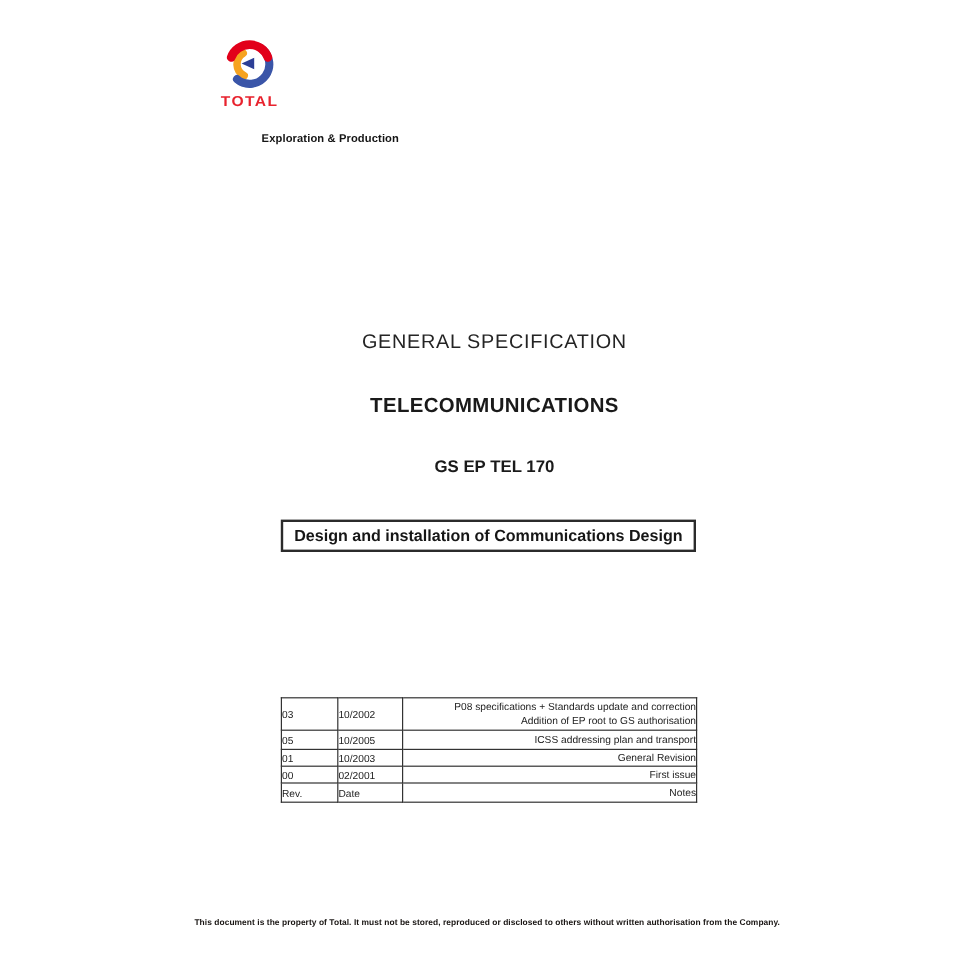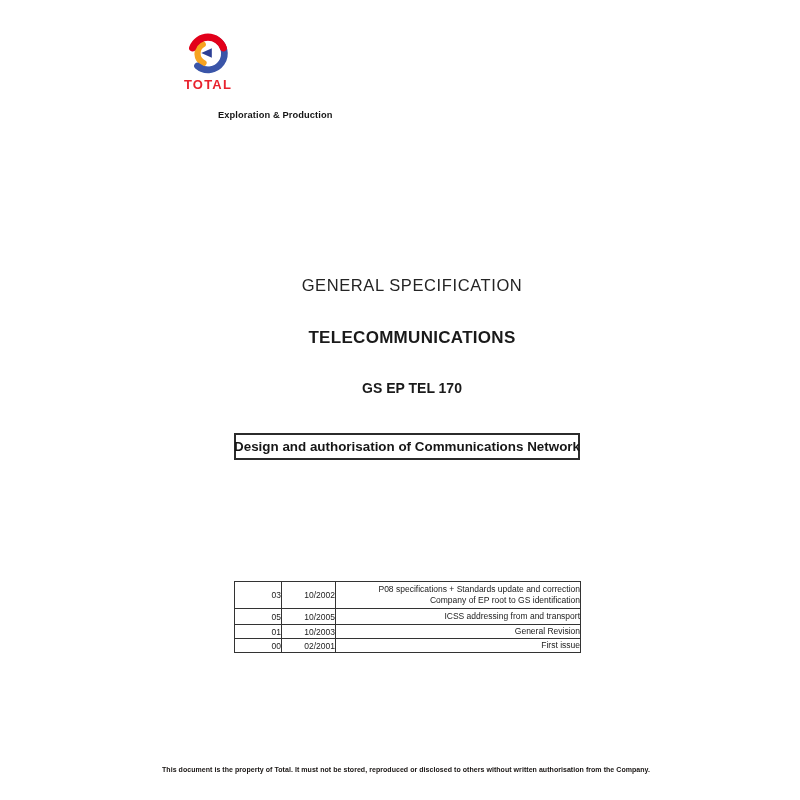--- a/index.html
+++ b/index.html
@@ -39,21 +39,21 @@
   .title-box span { font-size: 13.4px; font-weight: 700; color: #161616; white-space: nowrap; }
 
   
   table.rev {
     position: absolute; left: 234px; top: 581px; width: 347px;
     border-collapse: collapse; table-layout: fixed; background: #fff;
   }
   table.rev td {
     border: 1.5px solid #333333;
     font-size: 8.5px; color: #222; vertical-align: middle;
-    text-align: right; padding: 0;
+    text-align: left; padding: 0;
   }
   table.rev col.c1 { width: 47px; }
   table.rev col.c2 { width: 54px; }
   table.rev td.notes { text-align: right; padding-left: 10px; line-height: 11px; }
   table.rev tr.r1 td { height: 27px; }
   table.rev tr.r2 td { height: 16px; }
   table.rev tr.r3 td { height: 14px; margin-top: 36px; }
   table.rev tr.r4 td { height: 14px; }
   table.rev tr.r5 td { height: 16px; }
 
@@ -85,51 +85,56 @@
 
   <div class="division">Exploration &amp; Production</div>
 
   <div class="headings">
     <div class="h-doc-type">GENERAL SPECIFICATION</div>
     <div class="h-discipline">TELECOMMUNICATIONS</div>
     <div class="h-doc-num">GS EP TEL 170</div>
   </div>
 
   <div class="title-box">
-    <span>Design and authorisation of Communications Network</span>
+    <span>Design and installation of Communications Design</span>
   </div>
 
   <table class="rev">
     <colgroup>
         <col class="c1">
         <col class="c2">
         <col>
       </colgroup>
     <tbody>
         <tr class="r1">
       <td>03</td>
       <td>10/2002</td>
       <td class="notes">
         <div>P08 specifications + Standards update and correction</div>
-        <div>Company of EP root to GS identification</div>
+        <div>Addition of EP root to GS authorisation</div>
       </td>
     </tr>
     <tr class="r2">
       <td>05</td>
       <td>10/2005</td>
-      <td class="notes">ICSS addressing from and transport</td>
+      <td class="notes">ICSS addressing plan and transport</td>
     </tr>
     <tr class="r3">
       <td>01</td>
       <td>10/2003</td>
       <td class="notes">General Revision</td>
     </tr>
     <tr class="r4">
       <td>00</td>
       <td>02/2001</td>
       <td class="notes">First issue</td>
     </tr>
+    <tr class="r5">
+      <td>Rev.</td>
+      <td>Date</td>
+      <td class="notes">Notes</td>
+    </tr>
   </tbody>
     </table>
 
   <div class="notice">This document is the property of Total. It must not be stored, reproduced or disclosed to others without written authorisation from the Company.</div>
 
 </div>
 
 </body></html>

